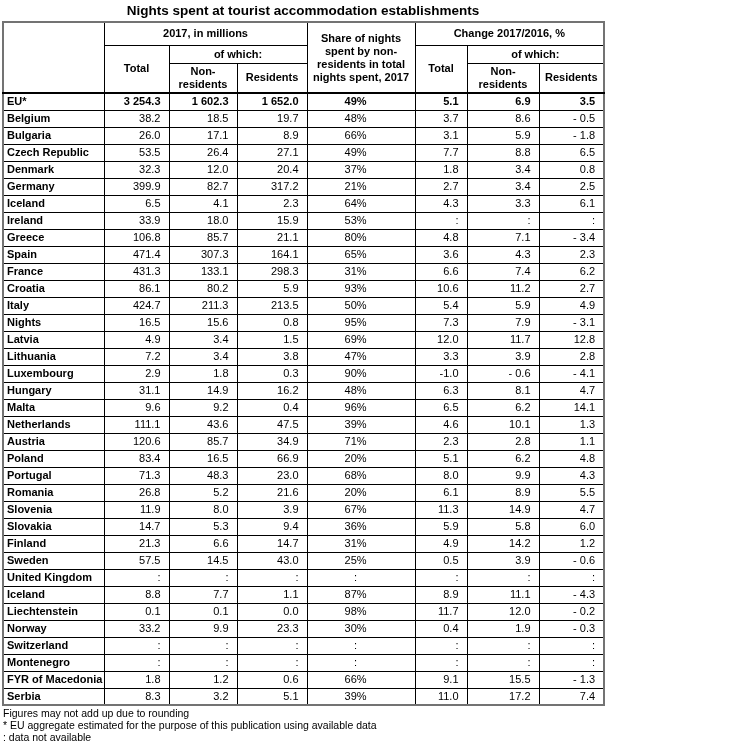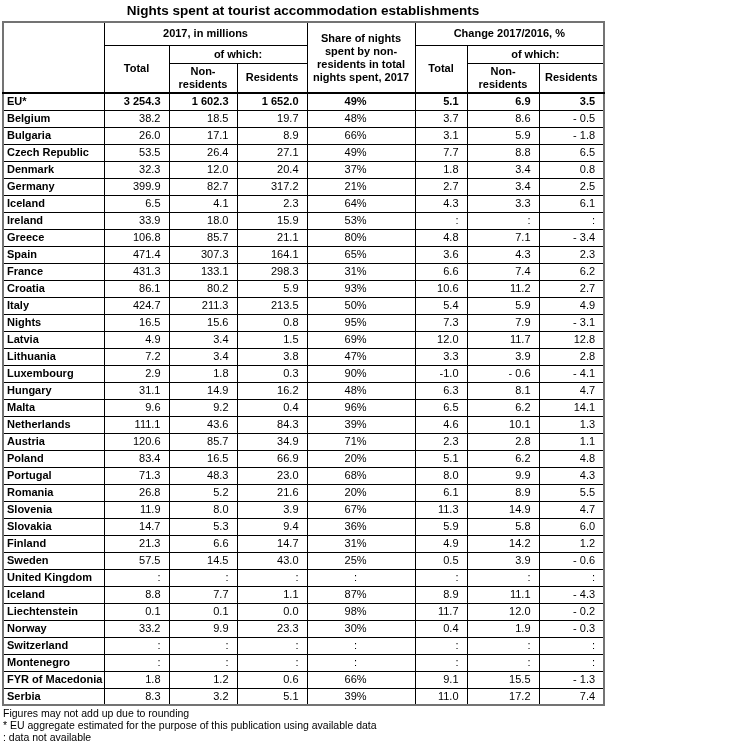--- a/index.html
+++ b/index.html
@@ -283,21 +283,21 @@
           <td class="num col3">0.4</td>
           <td class="num col4">96%</td>
           <td class="num col5">6.5</td>
           <td class="num col6">6.2</td>
           <td class="num col7">14.1</td>
         </tr>
         <tr>
           <td class="country">Netherlands</td>
           <td class="num col1">111.1</td>
           <td class="num col2">43.6</td>
-          <td class="num col3">84.3</td>
+          <td class="num col3">47.5</td>
           <td class="num col4">39%</td>
           <td class="num col5">4.6</td>
           <td class="num col6">10.1</td>
           <td class="num col7">1.3</td>
         </tr>
         <tr>
           <td class="country">Austria</td>
           <td class="num col1">120.6</td>
           <td class="num col2">85.7</td>
           <td class="num col3">34.9</td>

